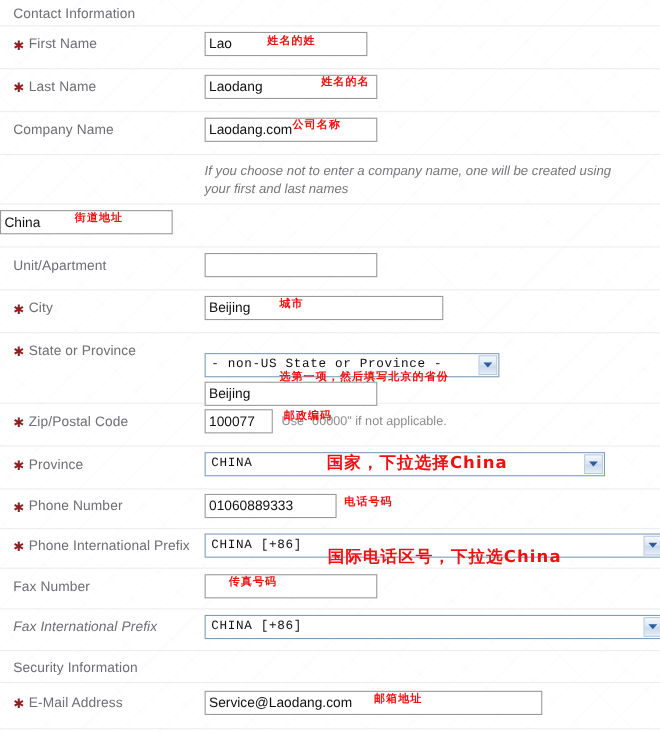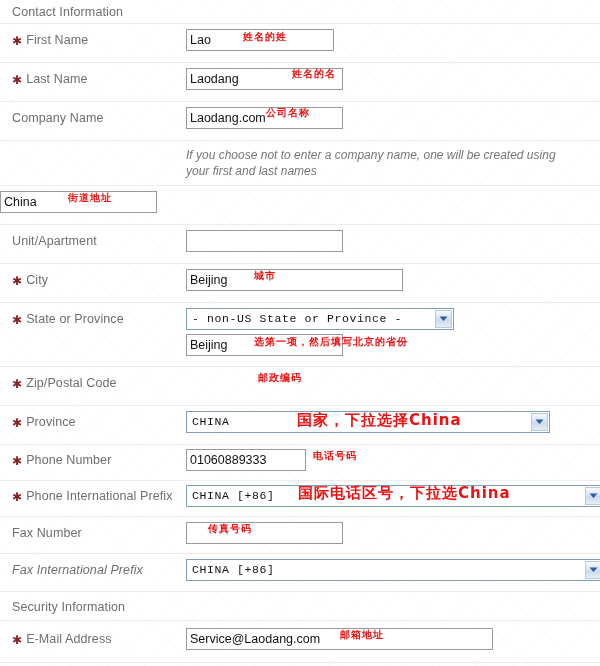--- a/index.html
+++ b/index.html
@@ -232,38 +232,42 @@
       <input class="txt" style="width: 217px; margin-top: 5px;" value="Beijing">
       <span class="ann cn" style="left:68px; top:5px;">城市</span>
     </div>
   </div>
 
   <div class="row" style="height:64px;">
     <div class="label-cell" style="padding-top:9px;">
       <span class="req">✱</span><span>State or Province</span>
     </div>
     <div class="field-cell">
-      <div class="sel" style="width:268px; margin-top:5px;">
+      <div class="sel" style="width:268px; margin-top:18px;">
         <div class="sel-text">- non-US State or Province -</div>
         <div class="arrow-btn">
           <svg width="9" height="6" viewBox="0 0 9 6" aria-hidden="true">
             <path d="M0.5 0.5 L4.5 5 L8.5 0.5 Z" fill="#2a5d9e"></path>
           </svg>
         </div>
       </div>
       <input class="txt" style="width: 157px; margin-top: 4px;" value="Beijing">
       <span class="ann cn" style="left:68px; top:32px;">选第一项，然后填写北京的省份</span>
     </div>
   </div>
 
   <div class="row" style="height:39px;">
     <div class="label-cell" style="padding-top:9px;">
       <span class="req">✱</span><span>Zip/Postal Code</span>
     </div>
     <div class="field-cell">
+      <div style="display:flex; align-items:center; margin-top:5px;">
+        <input class="txt" style="width: 62px;" value="100077">
+        <span class="hint-small" style="margin-left:8px;">Use "00000" if not applicable.</span>
+      </div>
       <span class="ann cn" style="left:72px; top:4px;">邮政编码</span>
     </div>
   </div>
 
   <div class="row" style="height:39px;">
     <div class="label-cell" style="padding-top:9px;">
       <span class="req">✱</span><span>Province</span>
     </div>
     <div class="field-cell">
       <div class="sel" style="width:364px; margin-top:5px;">
@@ -294,21 +298,21 @@
     </div>
     <div class="field-cell">
       <div class="sel" style="width:418px; margin-top:4px;">
         <div class="sel-text">CHINA [+86]</div>
         <div class="arrow-btn">
           <svg width="9" height="6" viewBox="0 0 9 6" aria-hidden="true">
             <path d="M0.5 0.5 L4.5 5 L8.5 0.5 Z" fill="#2a5d9e"></path>
           </svg>
         </div>
       </div>
-      <span class="ann mix" style="left:112px; top:3px;">国际电话区号，下拉选China</span>
+      <span class="ann mix" style="left:112px; top:16px;">国际电话区号，下拉选China</span>
     </div>
   </div>
 
   <div class="row" style="height:37px;">
     <div class="label-cell" style="padding-top:9px;">
       <span>Fax Number</span>
     </div>
     <div class="field-cell">
       <input class="txt" style="width: 157px; margin-top: 5px;" value="">
       <span class="ann cn" style="left:22px; top:5px;">传真号码</span>

